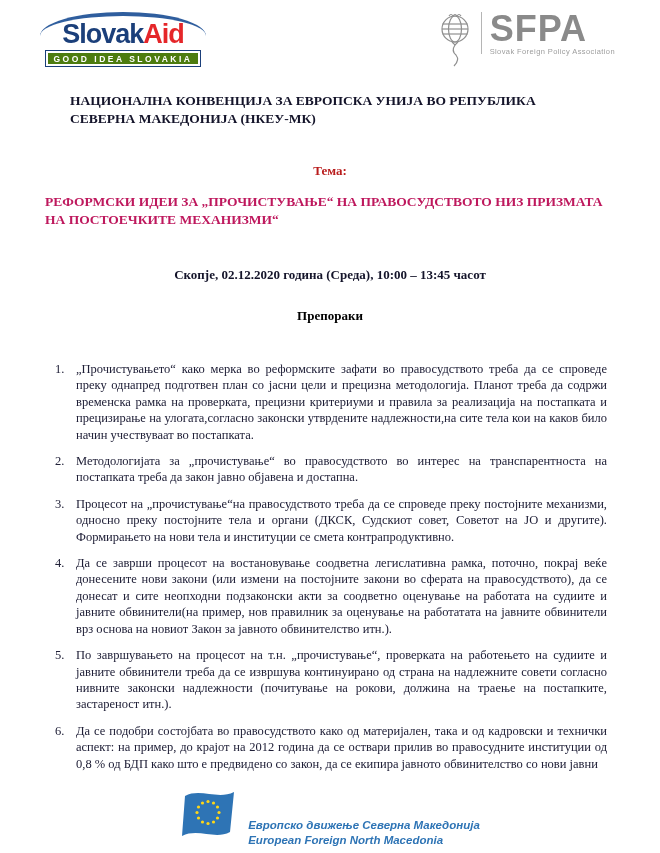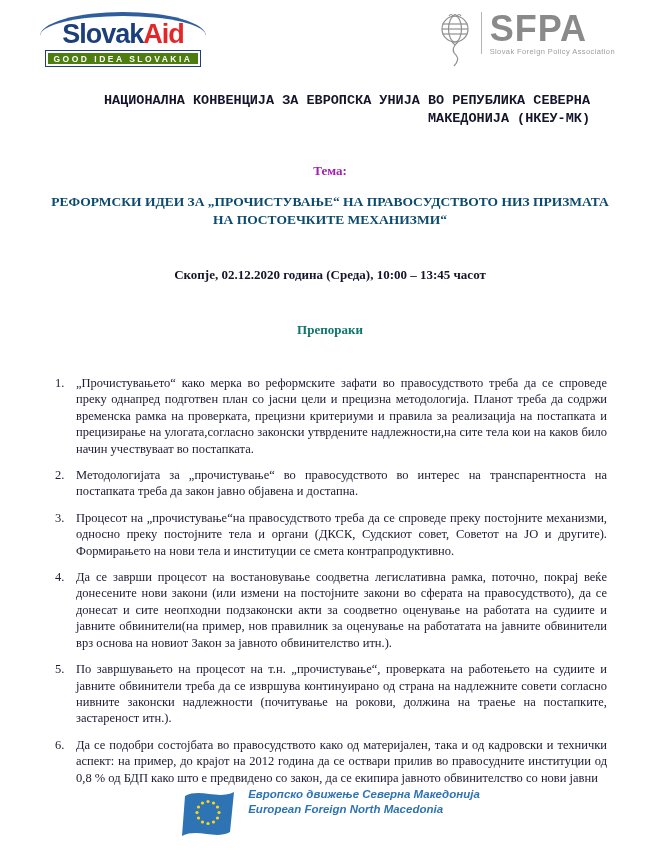--- a/index.html
+++ b/index.html
@@ -49,75 +49,74 @@
 
   .sfpa { display: flex; align-items: flex-start; margin-top: 2px; font-family: "Liberation Sans", sans-serif; }
   .sfpa-icon { margin-right: 6px; }
   .sfpa-divider { width: 1px; height: 42px; background: #b5b5b5; margin-right: 8px; }
   .sfpa-acronym { font-size: 36px; font-weight: bold; color: #8a8a8a; letter-spacing: 1px; line-height: 0.95; }
   .sfpa-sub { font-size: 7.5px; color: #9d9d9d; margin-top: 1px; letter-spacing: 0.4px; }
 
   
   .doc-title {
     margin: 20px 70px 0 70px;
-    text-align: right;
+    text-align: left;
     font-size: 13.5px;
     font-weight: bold;
     line-height: 18px;
     color: #14142a;
-    font-family: Liberation Mono, monospace;
   }
   .theme-label {
     margin-top: 35px;
     text-align: center;
     font-size: 13px;
     font-weight: bold;
-    color: #a21caf;
+    color: #b91c1c;
   }
   .doc-subtitle {
     margin: 14px 45px 0 45px;
-    text-align: center;
+    text-align: left;
     font-size: 13.5px;
     font-weight: bold;
     line-height: 18px;
-    color: #0c4a6e;
+    color: #be185d;
   }
   .date-line {
     margin-top: 38px;
     text-align: center;
     font-size: 13px;
     font-weight: bold;
     color: #14142a;
   }
   .section-heading {
-    margin-top: 39px;
+    margin-top: 25px;
     text-align: center;
     font-size: 13px;
     font-weight: bold;
-    color: #0f766e;
+    color: #000000;
   }
 
   
   .rec-list {
     margin: 37px 53px 0 55px;
     font-size: 12.5px;
     line-height: 16.4px;
     color: #202038;
   }
   .rec-item { display: flex; margin-bottom: 10px; }
   .rec-num { flex: 0 0 21px; }
   .rec-text { flex: 1; text-align: justify; }
 
   
   .footer {
     position: absolute;
     left: 0; right: 0; bottom: 6px;
     display: flex;
     justify-content: center;
-    align-items: flex-start;
+    align-items: flex-end;
     gap: 10px;
   }
   .footer-text {
     font-family: "Liberation Sans", sans-serif;
     font-style: italic;
     font-weight: bold;
     font-size: 11.5px;
     line-height: 14.5px;
     color: #2e74b5;
   }

